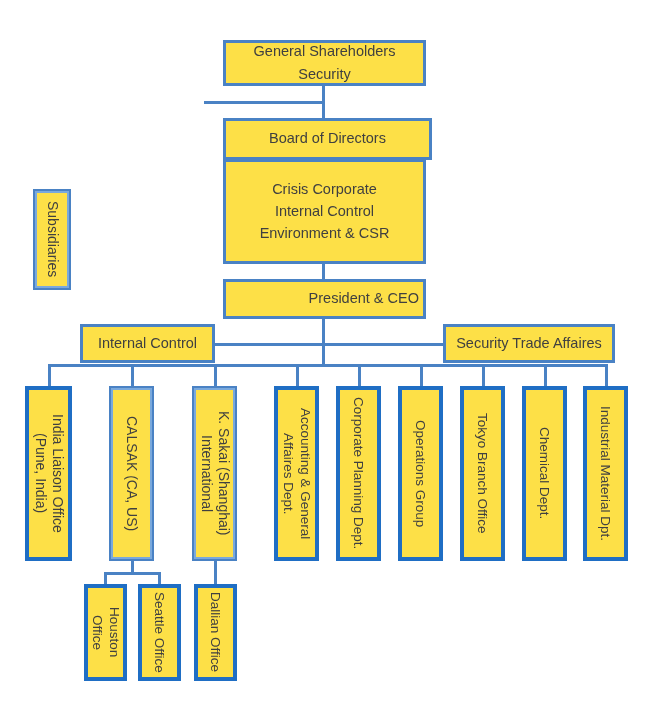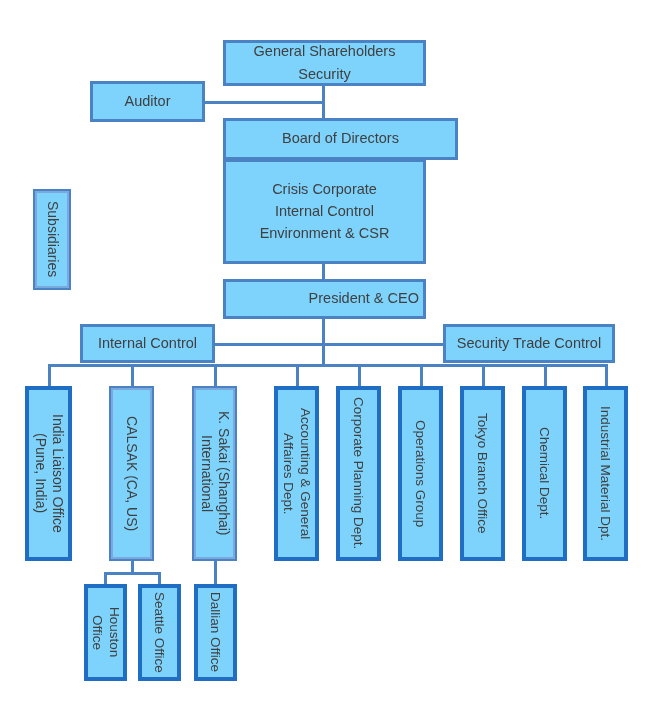--- a/index.html
+++ b/index.html
@@ -25,21 +25,21 @@
     position: absolute;
     background: #4a82c4;
   }
   .line.h { height: 3px; }
   .line.v { width: 3px; }
 
   
   .box {
     position: absolute;
     box-sizing: border-box;
-    background: #7dd3fc;
+    background: #fde047;
     border: 3px solid #4a82c4;
     display: flex;
     align-items: center;
     justify-content: center;
     text-align: center;
     color: #404040;
     font-size: 14.5px;
     line-height: 1.32;
     padding: 2px 4px;
   }
@@ -124,46 +124,43 @@
 
   <div class="box" style="left:223px; top:40px; width:203px; height:46px;">
     <span>
       <span class="stack">
         <span class="row">General Shareholders</span>
         <span class="row">Security</span>
       </span>
     </span>
   </div>
 
-  <div class="box" style="left:90px; top:81px; width:115px; height:41px;">
-    <span>Auditor</span>
-  </div>
-
-  <div class="box" style="left:223px; top:118px; width:235px; height:42px;">
+
+  <div class="box" style="left:223px; top:118px; width:209px; height:42px;">
     <span>Board of Directors</span>
   </div>
 
   <div class="box" style="left:223px; top:159px; width:203px; height:105px;">
     <span class="stack">
       <span class="row">Crisis Corporate</span>
       <span class="row">Internal Control</span>
       <span class="row">Environment &amp; CSR</span>
     </span>
   </div>
 
   <div class="box" style="left:223px; top:279px; width:203px; height:40px;justify-content:flex-end;">
     <span>President &amp; CEO</span>
   </div>
 
   <div class="box" style="left:80px; top:324px; width:135px; height:39px;">
     <span>Internal Control</span>
   </div>
 
   <div class="box" style="left:443px; top:324px; width:172px; height:39px;">
-    <span>Security Trade Control</span>
+    <span>Security Trade Affaires</span>
   </div>
 
   <div class="box thick" style="left:25px; top:386px; width:47px; height:175px;">
     <span class="vtext boxlabel">India Liaison Office (Pune, India)</span>
   </div>
 
   <div class="box dbl" style="left:109px; top:386px; width:45px; height:175px;">
     <span class="inner">
       <span class="vtext boxlabel">CALSAK (CA, US)</span>
     </span>

